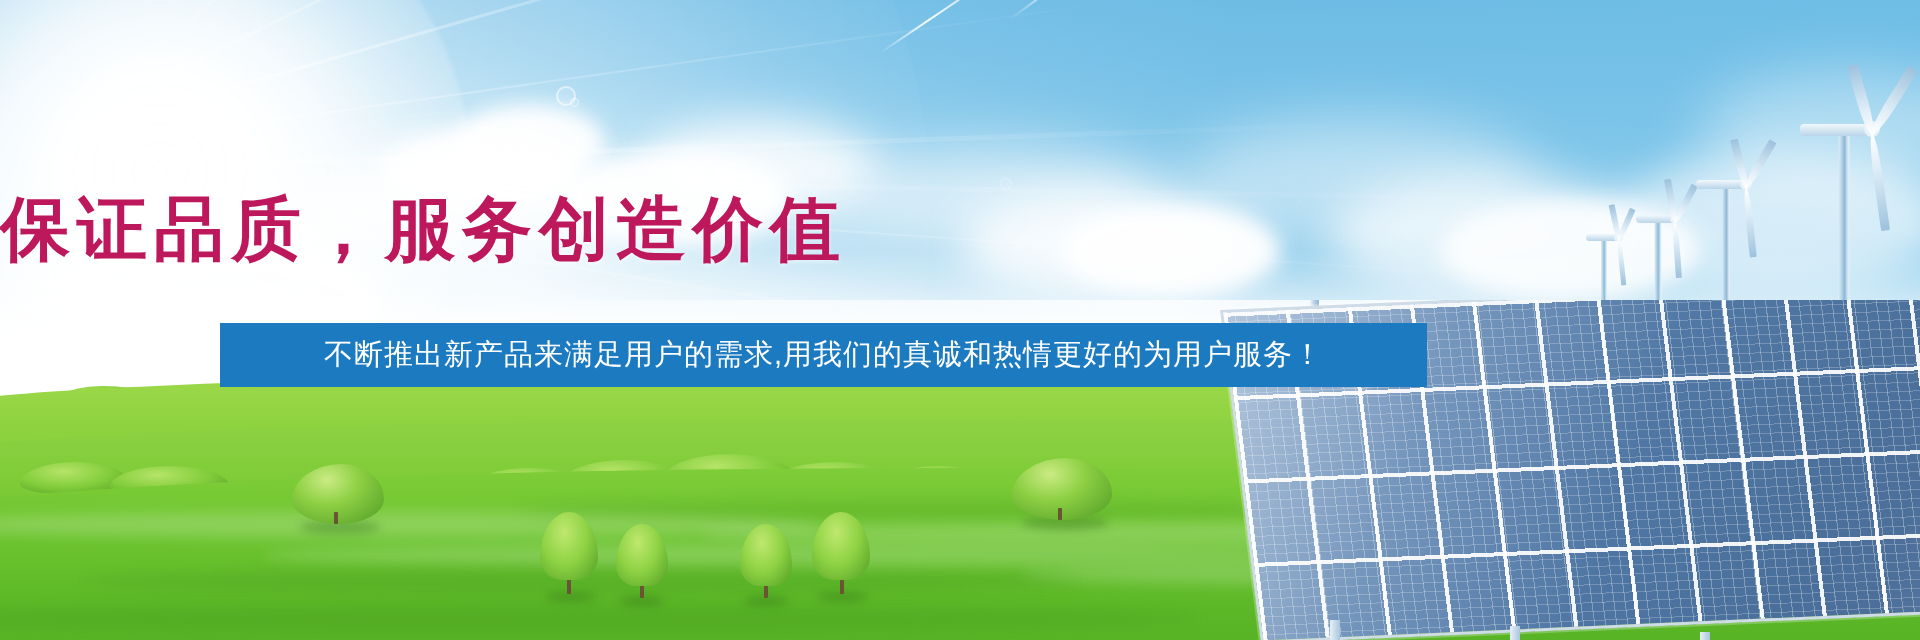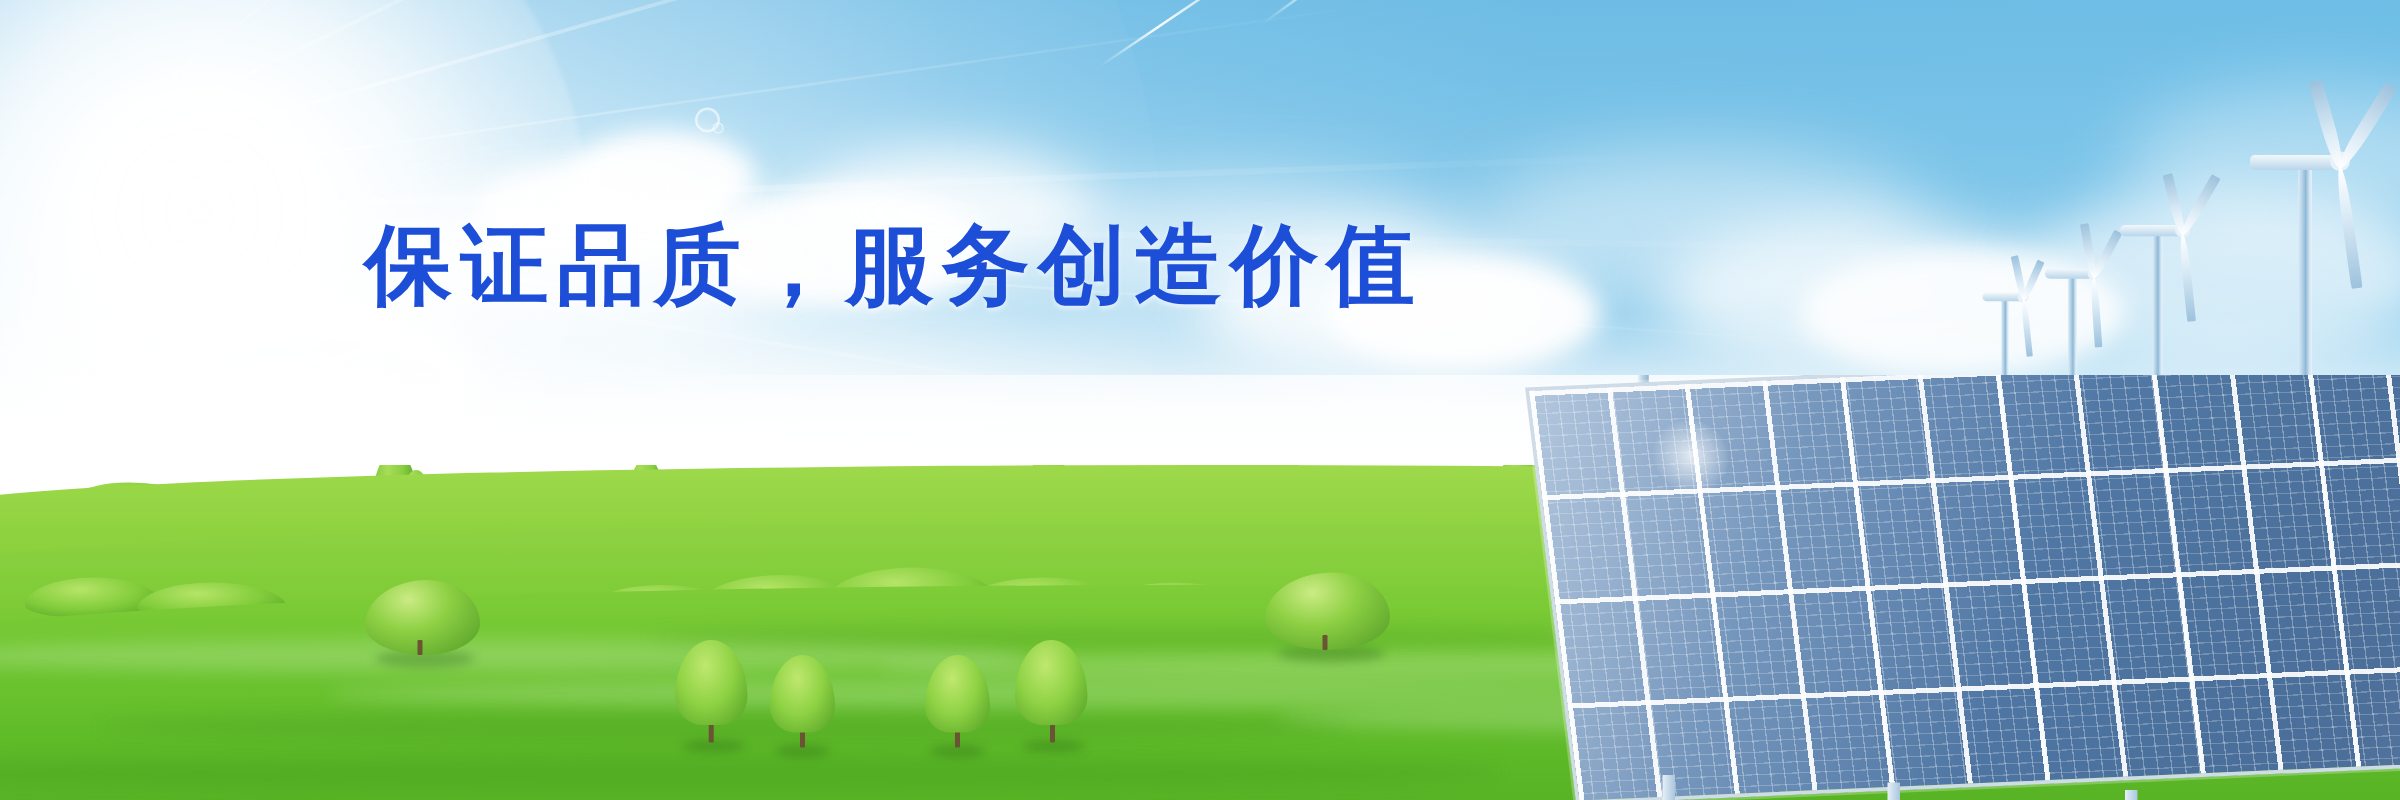--- a/index.html
+++ b/index.html
@@ -216,27 +216,27 @@
     background:linear-gradient(to right,#e6f0f7,#a9c6dd);
   }
   .solar-post{
     position:absolute;width:9px;
     background:linear-gradient(to right,#eef5fa,#b4cee2,#8eb4d1);
   }
 
   
   .headline{
     position:absolute;
-    left:0;top:177px;width:1430px;
-    text-align:center;
+    left:0;top:194px;width:1430px;
+    text-align:left;
     font-size:70px;
     font-weight:bold;
     letter-spacing:7px;
     line-height:1;
-    color:#1d4ed8;
+    color:#be185d;
     font-family:"Liberation Sans","DejaVu Sans",sans-serif;
     text-shadow:0 2px 4px rgba(255,255,255,.55);
     white-space:nowrap;
     z-index:40;
   }
   .sub-bar{
     position:absolute;
     left:220px;top:323px;width:1207px;height:64px;
     background:#1b7ac0;
     z-index:40;
@@ -455,14 +455,17 @@
 
     <div class="solar-legs">
       <div class="leg" style="left:150px;height:40px;"></div>
       <div class="leg" style="left:330px;height:34px;"></div>
       <div class="leg" style="left:520px;height:28px;"></div>
     </div>
   </div>
 
   <div class="headline">保证品质，服务创造价值</div>
 
+  <div class="sub-bar">
+    <span class="sub-text">不断推出新产品来满足用户的需求,用我们的真诚和热情更好的为用户服务！</span>
+  </div>
 
 </div>
 
 </body></html>

